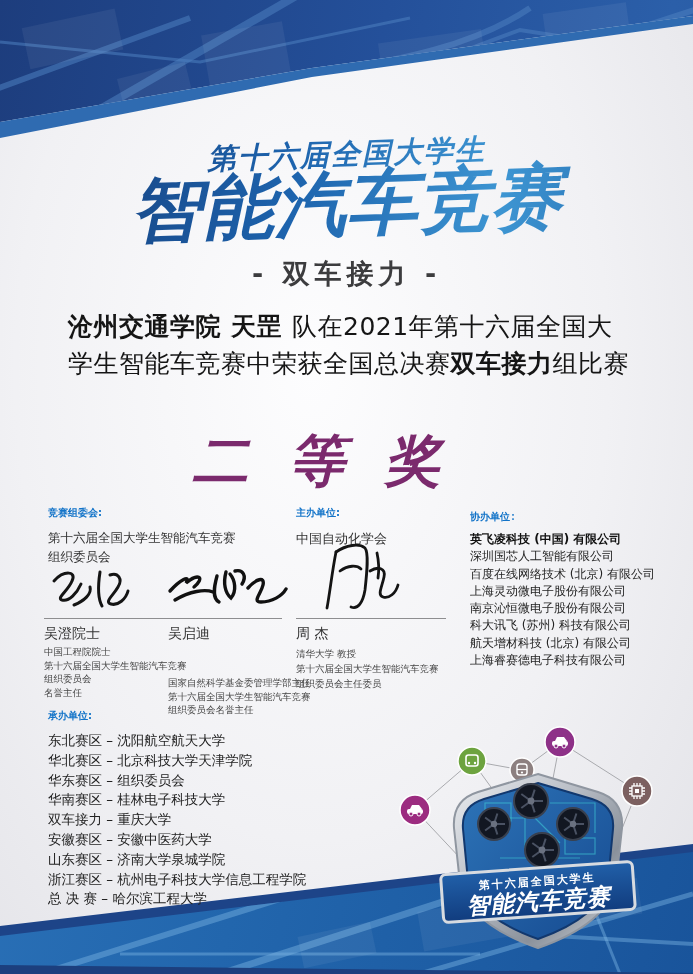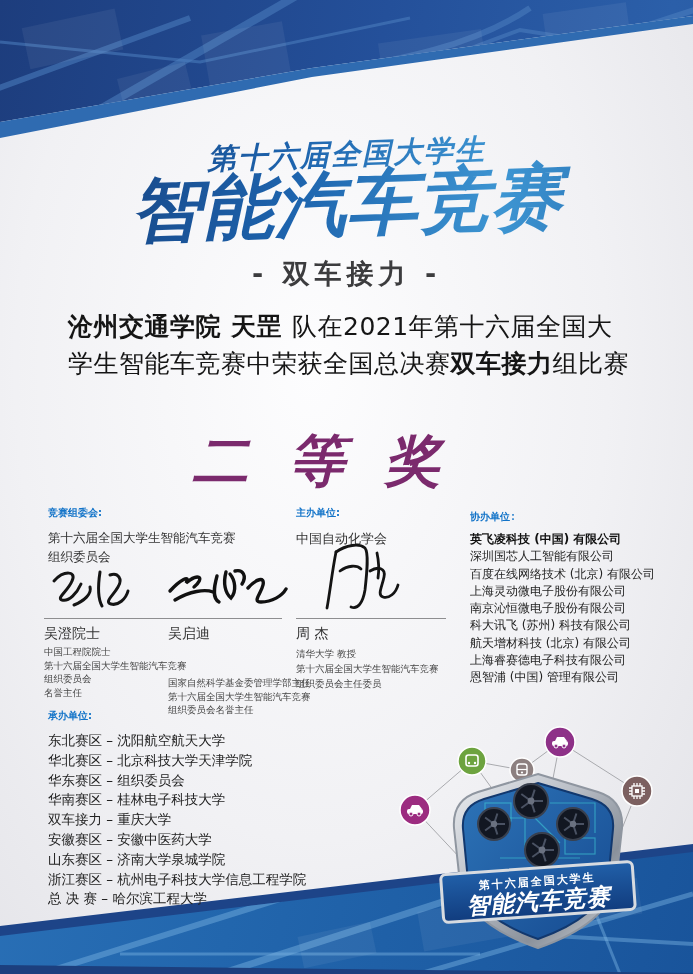--- a/index.html
+++ b/index.html
@@ -186,21 +186,20 @@
   <div class="sec-title" style="left:470px;top:510px;font-family:Liberation Mono, monospace;">协办单位:</div>
   <div class="coorg">
     <div class="first">英飞凌科技 (中国) 有限公司</div>
     <div>深圳国芯人工智能有限公司</div>
     <div>百度在线网络技术 (北京) 有限公司</div>
     <div>上海灵动微电子股份有限公司</div>
     <div>南京沁恒微电子股份有限公司</div>
     <div>科大讯飞 (苏州) 科技有限公司</div>
     <div>航天增材科技 (北京) 有限公司</div>
     <div>上海睿赛德电子科技有限公司</div>
-    <div>恩智浦 (中国) 管理有限公司</div>
   </div>
 
   <div class="sec-title" style="left:48px;top:709px;">承办单位:</div>
   <div class="orglist">
     <div>东北赛区 – 沈阳航空航天大学</div>
     <div>华北赛区 – 北京科技大学天津学院</div>
     <div>华东赛区 – 组织委员会</div>
     <div>华南赛区 – 桂林电子科技大学</div>
     <div>双车接力 – 重庆大学</div>
     <div>安徽赛区 – 安徽中医药大学</div>

